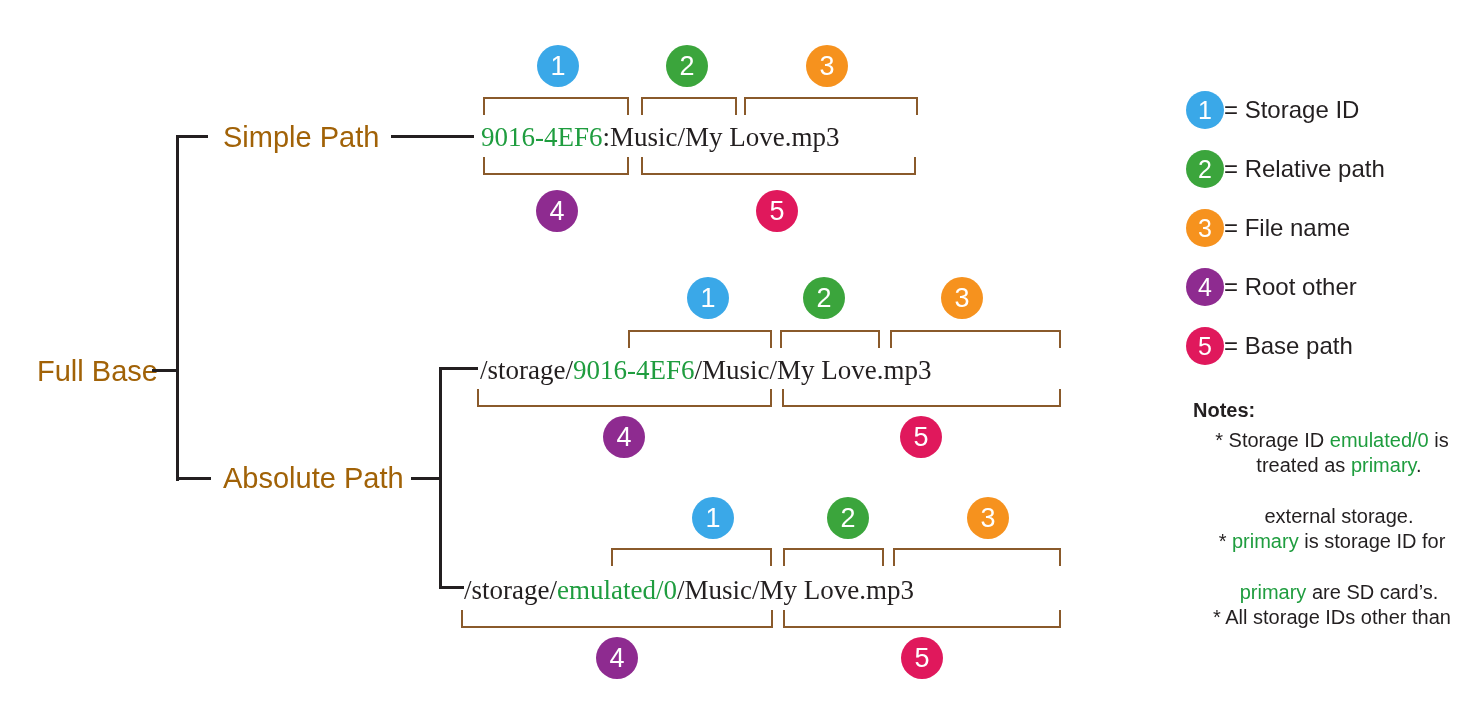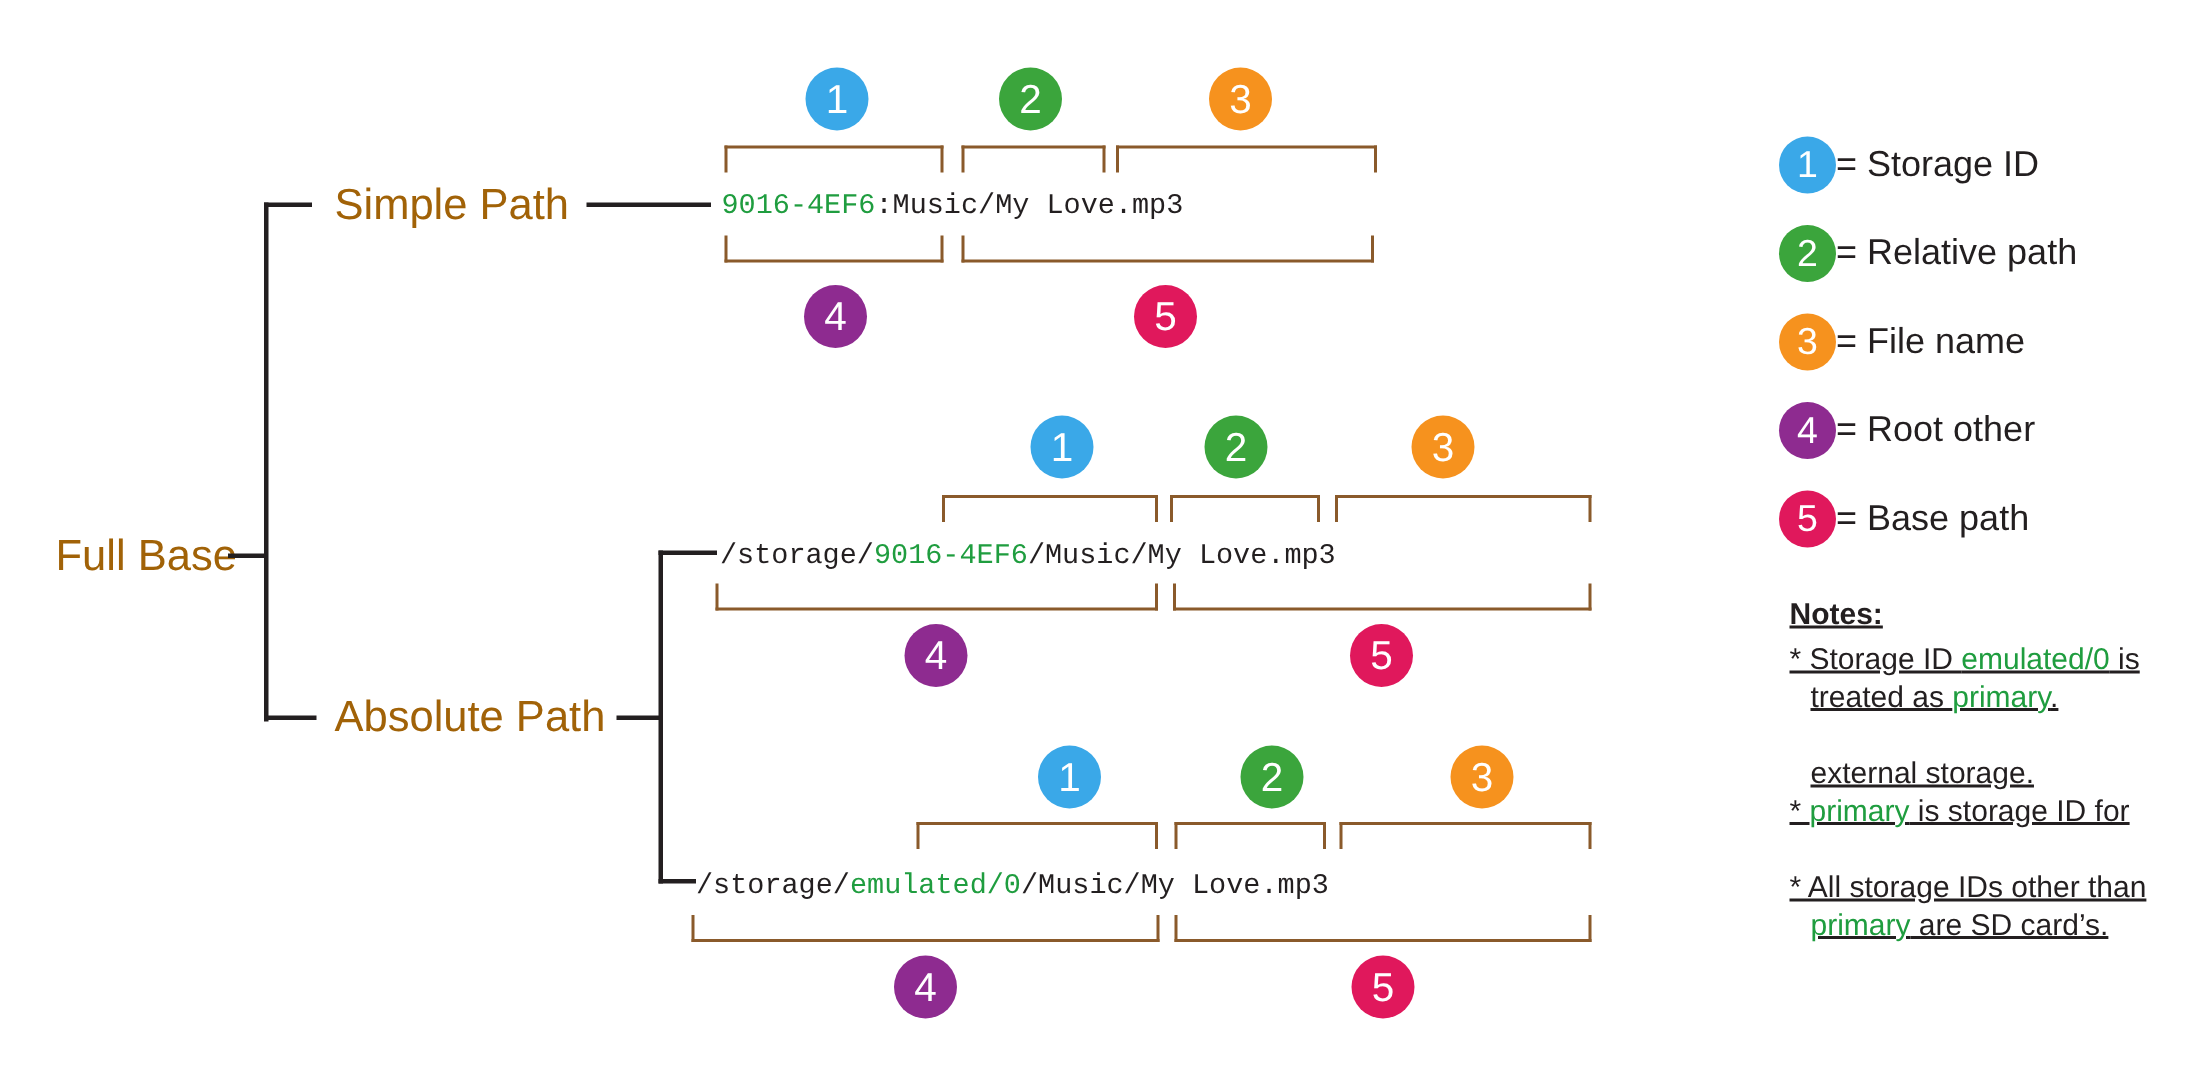--- a/index.html
+++ b/index.html
@@ -15,22 +15,22 @@
   .tline{position:absolute;background:#231f20;}
   
   .tlabel{
     position:absolute;
     font-size:29px;line-height:36px;
     color:#a16207;white-space:nowrap;
   }
   
   .mono{
     position:absolute;
-    font-family:Liberation Mono, monospace;
-    font-size:19px;line-height:32px;
+    font-family:Liberation Serif, serif;
+    font-size:27px;line-height:32px;
     color:#231f20;white-space:pre;
   }
   .mono .seg-green{color:#1f9d3f;}
   
   .bk{position:absolute;height:18px;border:2.5px solid #8a5a2b;box-sizing:border-box;}
   .bk.top{border-bottom:none;}
   .bk.bot{border-top:none;}
   
   .marker{
     position:absolute;width:42px;height:42px;border-radius:50%;
@@ -45,24 +45,24 @@
   
   .legend{position:absolute;left:1186px;top:91px;}
   .lrow{display:flex;align-items:center;margin-bottom:21px;}
   .lmark{
     width:38px;height:38px;border-radius:50%;
     color:#fff;font-size:25px;flex:0 0 38px;
     display:flex;align-items:center;justify-content:center;
   }
   .llabel{font-size:24px;color:#231f20;white-space:nowrap;}
   
-  .notes{position:absolute;left:1193px;top:398px;width:278px;font-size:20px;line-height:25px;color:#231f20;text-decoration:underline;}
+  .notes{position:absolute;left:1193px;top:398px;width:278px;font-size:20px;line-height:25px;color:#231f20;}
   .notes-title{font-weight:bold;margin-bottom:5px;}
   .note{margin-bottom:26px;}
-  .nline{white-space:nowrap;}
+  .nline{white-space:nowrap;text-align:center;}
   .nline.cont{padding-left:14px;}
   .g{color:#1f9d3f;}
 </style>
 </head>
 <body>
 
 <div id="canvas">
 
   <div class="tlabel" style="left:37px;top:353px">Full Base</div>
   <div class="tlabel" style="left:223px;top:119px">Simple Path</div>
@@ -153,18 +153,18 @@
     <div class="notes-title">Notes:</div>
     <div class="note">
       <div class="nline"><span>* Storage ID </span><span class="g">emulated/0</span><span> is</span></div>
       <div class="nline cont"><span>treated as </span><span class="g">primary</span><span>.</span></div>
     </div>
     <div class="note">
       <div class="nline cont"><span>external storage.</span></div>
       <div class="nline"><span>* </span><span class="g">primary</span><span> is storage ID for</span></div>
     </div>
     <div class="note">
+      <div class="nline cont"><span class="g">primary</span><span> are SD card’s.</span></div>
       <div class="nline"><span>* All storage IDs other than</span></div>
-      <div class="nline cont"><span class="g">primary</span><span> are SD card’s.</span></div>
     </div>
   </div>
 
 </div>
 
 </body></html>

